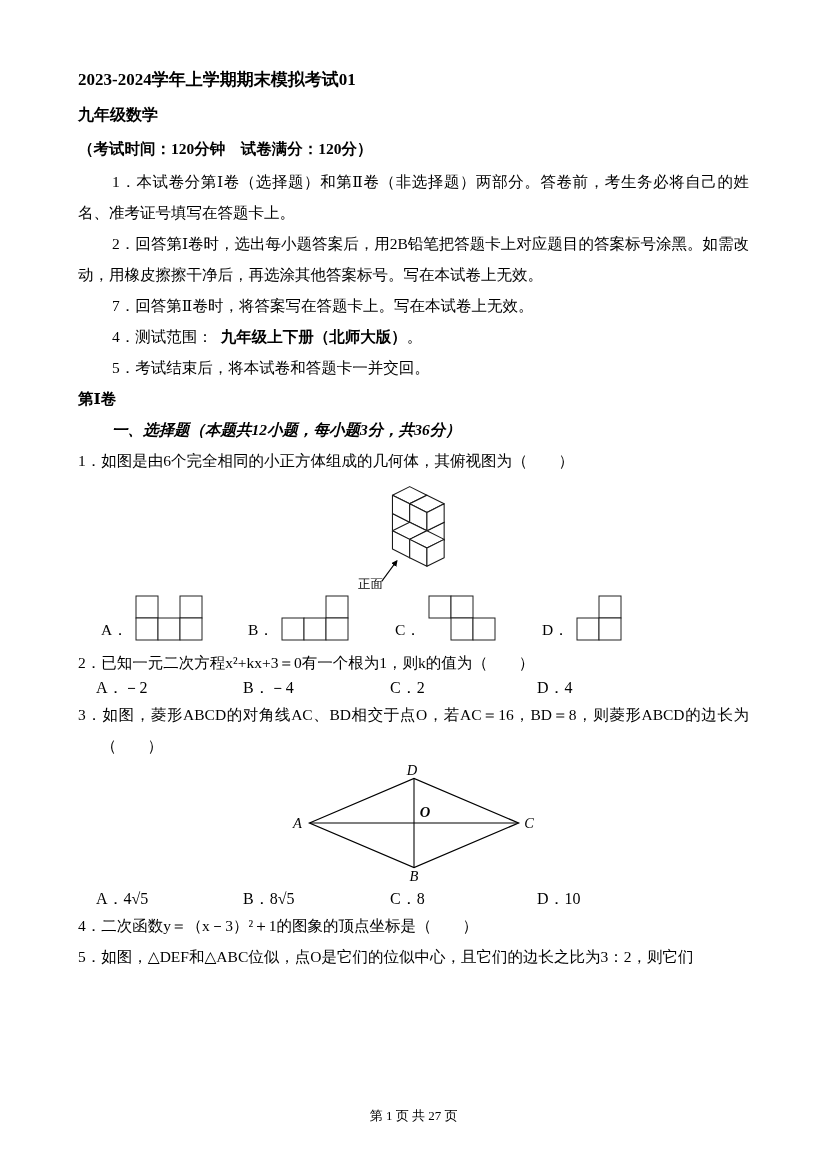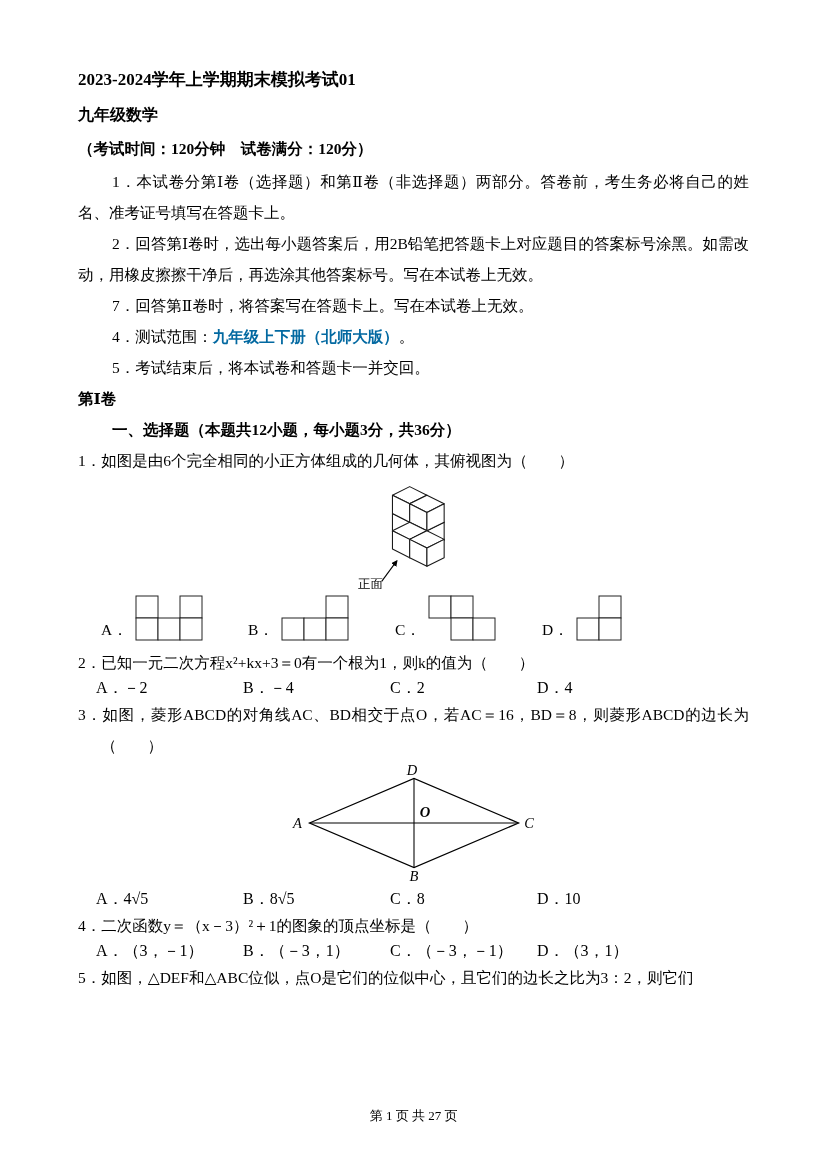--- a/index.html
+++ b/index.html
@@ -11,21 +11,21 @@
   .page{padding:62px 78px 0 78px;}
   .c{}
   .title{font-size:17px;font-weight:700;line-height:36px;}
   .subject{font-size:16px;font-weight:700;line-height:34px;}
   .meta{font-size:15.5px;font-weight:700;line-height:34px;}
   p{margin:0;font-size:15.5px;line-height:31px;text-align:justify;}
   .notice-head{font-weight:700;}
   .notice{text-indent:2.2em;}
   .hl{font-weight:700;}
   .volume{font-weight:700;padding-right:92px;}
-  .sec{font-weight:700;text-indent:2.2em;}
+  .sec{font-weight:700;text-indent:2.2em;font-style:italic;}
   .q{padding-left:23px;text-indent:-23px;}
   .opts{display:flex;margin-left:18px;}
   .opts span{width:147px;}
   .opts span:last-child{width:auto;}
   .figq1{width:fit-content;margin:3px auto 2px auto;}
   .q1opts{display:flex;margin-left:23px;align-items:flex-end;margin-bottom:6px;margin-top:2px;}
   .q1opt{width:147px;display:flex;align-items:flex-end;}
   .q1opt .lbl{font-size:15.5px;line-height:22px;margin-right:7px;}
   .q1opt svg{display:block;}
   .figq3{width:fit-content;margin:2px auto 2px auto;}
@@ -39,21 +39,21 @@
 <div class="page">
 
   <div class="c title">2023-2024学年上学期期末模拟考试01</div>
   <div class="c subject">九年级数学</div>
   <div class="c meta">（考试时间：120分钟　试卷满分：120分）</div>
 
   <p class="notice">1．本试卷分第Ⅰ卷（选择题）和第Ⅱ卷（非选择题）两部分。答卷前，考生务必将自己的姓名、准考证号填写在答题卡上。</p>
   <p class="notice">2．回答第Ⅰ卷时，选出每小题答案后，用2B铅笔把答题卡上对应题目的答案标号涂黑。如需改动，用橡皮擦擦干净后，再选涂其他答案标号。写在本试卷上无效。</p>
   <p class="notice">7．回答第Ⅱ卷时，将答案写在答题卡上。写在本试卷上无效。</p>
   <p class="notice">
-    <span>4．测试范围：</span><span class="hl" style="color: #0369a1;">九年级上下册（北师大版）</span><span>。</span>
+    <span>4．测试范围：</span><span class="hl" style="color: #000000; margin-left: 8px;">九年级上下册（北师大版）</span><span>。</span>
   </p>
   <p class="notice">5．考试结束后，将本试卷和答题卡一并交回。</p>
 
   <p class="volume">第Ⅰ卷</p>
   <p class="sec">一、选择题（本题共12小题，每小题3分，共36分）</p>
 
   <p class="q">1．如图是由6个完全相同的小正方体组成的几何体，其俯视图为（　　）</p>
 
   <div class="figq1">
     <svg width="112" height="110" viewBox="0 0 104 102">
@@ -150,24 +150,18 @@
   </div>
 
   <div class="opts">
     <span>A．4√5</span>
     <span>B．8√5</span>
     <span>C．8</span>
     <span>D．10</span>
   </div>
 
   <p class="q">4．二次函数y＝（x－3）²＋1的图象的顶点坐标是（　　）</p>
-  <div class="opts">
-    <span>A．（3，－1）</span>
-    <span>B．（－3，1）</span>
-    <span>C．（－3，－1）</span>
-    <span>D．（3，1）</span>
-  </div>
 
   <p class="q">5．如图，△DEF和△ABC位似，点O是它们的位似中心，且它们的边长之比为3：2，则它们</p>
 
 </div>
 
 <div class="footer">第 1 页 共 27 页</div>
 
 </body></html>

